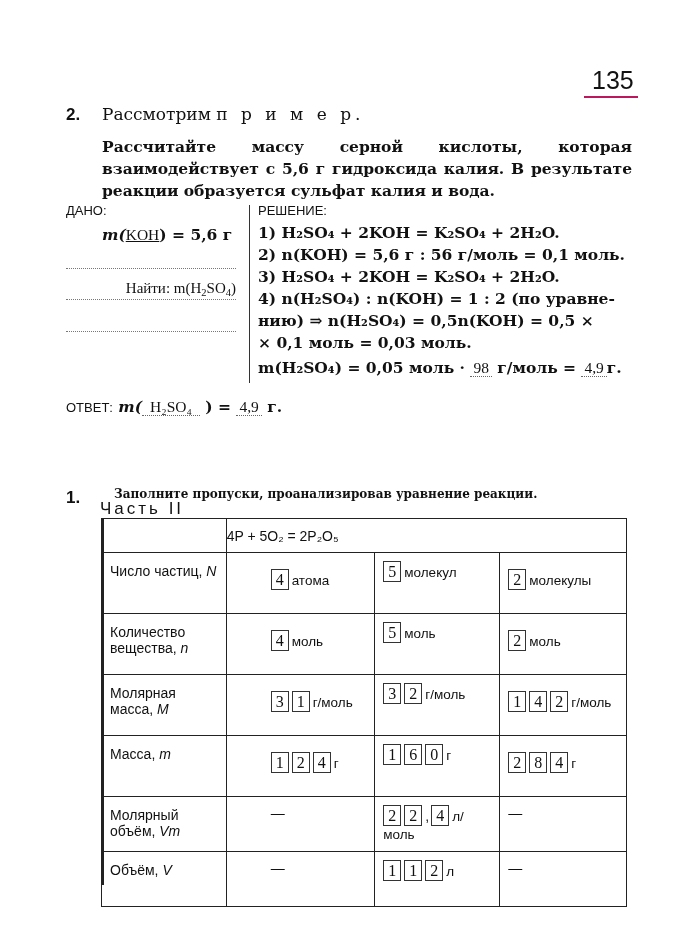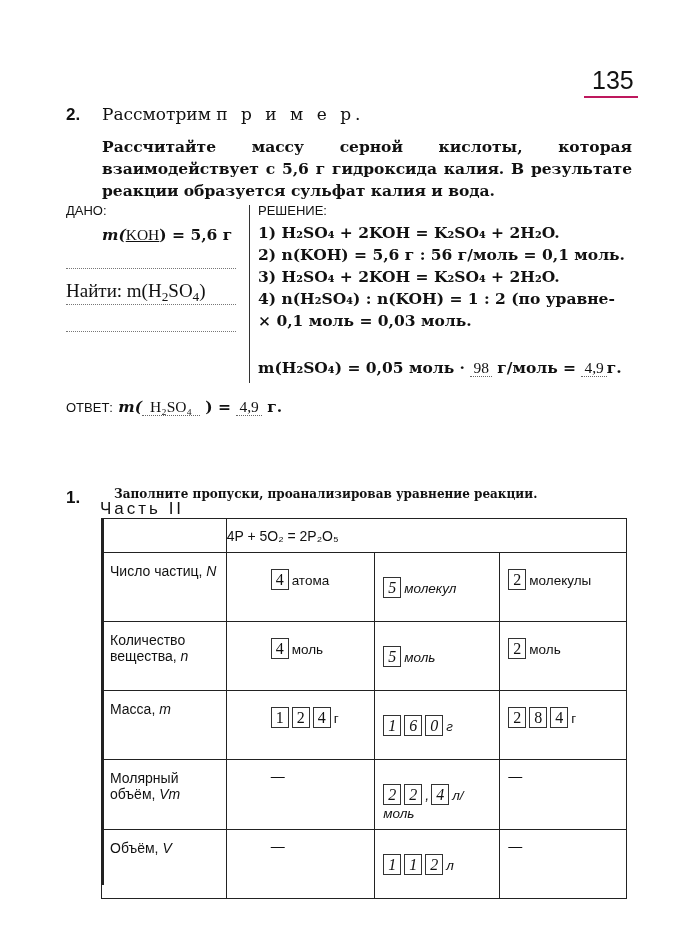--- a/index.html
+++ b/index.html
@@ -22,21 +22,21 @@
   sub { font-size:0.7em; vertical-align:-0.3em; line-height:0; }
   .ital { font-style:italic; }
   .fill { font-family:"Liberation Serif", serif; font-weight:normal; border-bottom:1px dotted #666; padding:0 3px; }
   table.t { position:absolute; left:101px; top:518px; width:526px; border-collapse:collapse;
             font-family:"Liberation Sans", sans-serif; font-size:14px; }
   table.t td { border:1.5px solid #222; vertical-align:top; padding:8px 8px; }
   table.t tr.head td { height:33px; vertical-align:middle; padding:0; }
   table.t tr.r td { height:36px; }
   table.t td.lab { width:114px; line-height:16px; padding-top:10px; }
   table.t td.c { width:107px; padding-top:16px;padding-left:44px; }
-  table.t td.c2 { width:119px; padding-top:24px;font-style:italic; }
+  table.t td.c2 { width:119px; padding-top:8px; }
   table.t td.c3 { width:119px; padding-top:16px; }
   .box { display:inline-block; min-width:14px; height:19px; border:1px solid #333; text-align:center;
          font-family:"Liberation Serif", serif; font-size:16px; line-height:19px; margin-right:3px; padding:0 1px; }
   .unit { font-size:13.5px; }
   .dash { font-size:14px; }
   .leftbar { left:101px; top:518px; width:3px; height:367px; background:#222; }
 </style>
 </head>
 <body>
 
@@ -47,33 +47,34 @@
   <span>Рассмотрим</span>
   <span class="spaced">п р и м е р.</span>
 </div>
 <div class="abs para">Рассчитайте массу серной кислоты, которая взаимодействует с 5,6 г гидроксида калия. В результате реакции образуется сульфат калия и вода.</div>
 
 <div class="abs label-small" style="left:66px;top:203px;">ДАНО:</div>
 <div class="abs txt" style="left:66px;top:225px;margin-left:36px;">
   <span class="ital">m(</span><span style="font-weight:normal;text-decoration:underline;font-family:'Liberation Serif',serif;">KOH</span><span>) = 5,6 г</span>
 </div>
 <div class="abs dots" style="left:66px;top:268px;width:170px;"></div>
-<div class="abs dots" style="left:66px;top:280px;width:170px;font-family:'Liberation Serif',serif;font-size:19px;padding-bottom:2px;">
+<div class="abs dots" style="left:66px;top:280px;width:170px;font-family:'Liberation Serif',serif;font-size:15px;padding-bottom:2px;text-align:right;">
   <span>Найти: m(H</span><sub>2</sub><span>SO</span><sub>4</sub><span>)</span>
 </div>
 <div class="abs dots" style="left:66px;top:331px;width:170px;"></div>
 
 <div class="abs vline"></div>
 <div class="abs label-small" style="left:258px;top:203px;">РЕШЕНИЕ:</div>
 
 <div class="abs sol">
   <div>1) H₂SO₄ + 2KOH = K₂SO₄ + 2H₂O.</div>
   <div>2) n(KOH) = 5,6 г : 56 г/моль = 0,1 моль.</div>
   <div>3) H₂SO₄ + 2KOH = K₂SO₄ + 2H₂O.</div>
   <div>4) n(H₂SO₄) : n(KOH)  =  1 : 2  (по уравне-</div>
+  <div>нию) ⇒  n(H₂SO₄)  =  0,5n(KOH)  =  0,5  ×</div>
   <div>× 0,1 моль = 0,03 моль.</div>
 </div>
 
 <div class="abs txt" style="left:258px;top:358px;white-space:nowrap;">
   <span>m(H₂SO₄) = 0,05 моль ·</span>
   <span class="fill">98</span>
   <span>г/моль =</span>
   <span class="fill">4,9</span><span>г.</span>
 </div>
 
@@ -103,20 +104,26 @@
         <td class="c2"><span class="box">5</span><span class="unit">молекул</span></td>
         <td class="c3"><span class="box">2</span><span class="unit">молекулы</span></td>
       </tr>
       <tr class="r">
         <td class="lab"><span>Количество вещества,</span> <span class="ital">n</span></td>
         <td class="c"><span class="box">4</span><span class="unit">моль</span></td>
         <td class="c2"><span class="box">5</span><span class="unit">моль</span></td>
         <td class="c3"><span class="box">2</span><span class="unit">моль</span></td>
       </tr>
       <tr class="r">
+        <td class="lab"><span>Молярная масса,</span> <span class="ital">M</span></td>
+        <td class="c"><span class="box">3</span><span class="box">1</span><span class="unit">г/моль</span></td>
+        <td class="c2"><span class="box">3</span><span class="box">2</span><span class="unit">г/моль</span></td>
+        <td class="c3"><span class="box">1</span><span class="box">4</span><span class="box">2</span><span class="unit">г/моль</span></td>
+      </tr>
+      <tr class="r">
         <td class="lab"><span>Масса,</span> <span class="ital">m</span></td>
         <td class="c"><span class="box">1</span><span class="box">2</span><span class="box">4</span><span class="unit">г</span></td>
         <td class="c2"><span class="box">1</span><span class="box">6</span><span class="box">0</span><span class="unit">г</span></td>
         <td class="c3"><span class="box">2</span><span class="box">8</span><span class="box">4</span><span class="unit">г</span></td>
       </tr>
       <tr class="r">
         <td class="lab"><span>Молярный объём,</span> <span class="ital">Vm</span></td>
         <td class="c" style="padding-top: 8px;"><span class="dash">—</span></td>
         <td class="c2"><span class="box">2</span><span class="box">2</span><span style="margin-right: 2px;">,</span><span class="box">4</span><span class="unit">л/моль</span></td>
         <td class="c3" style="padding-top: 8px;"><span class="dash">—</span></td>

